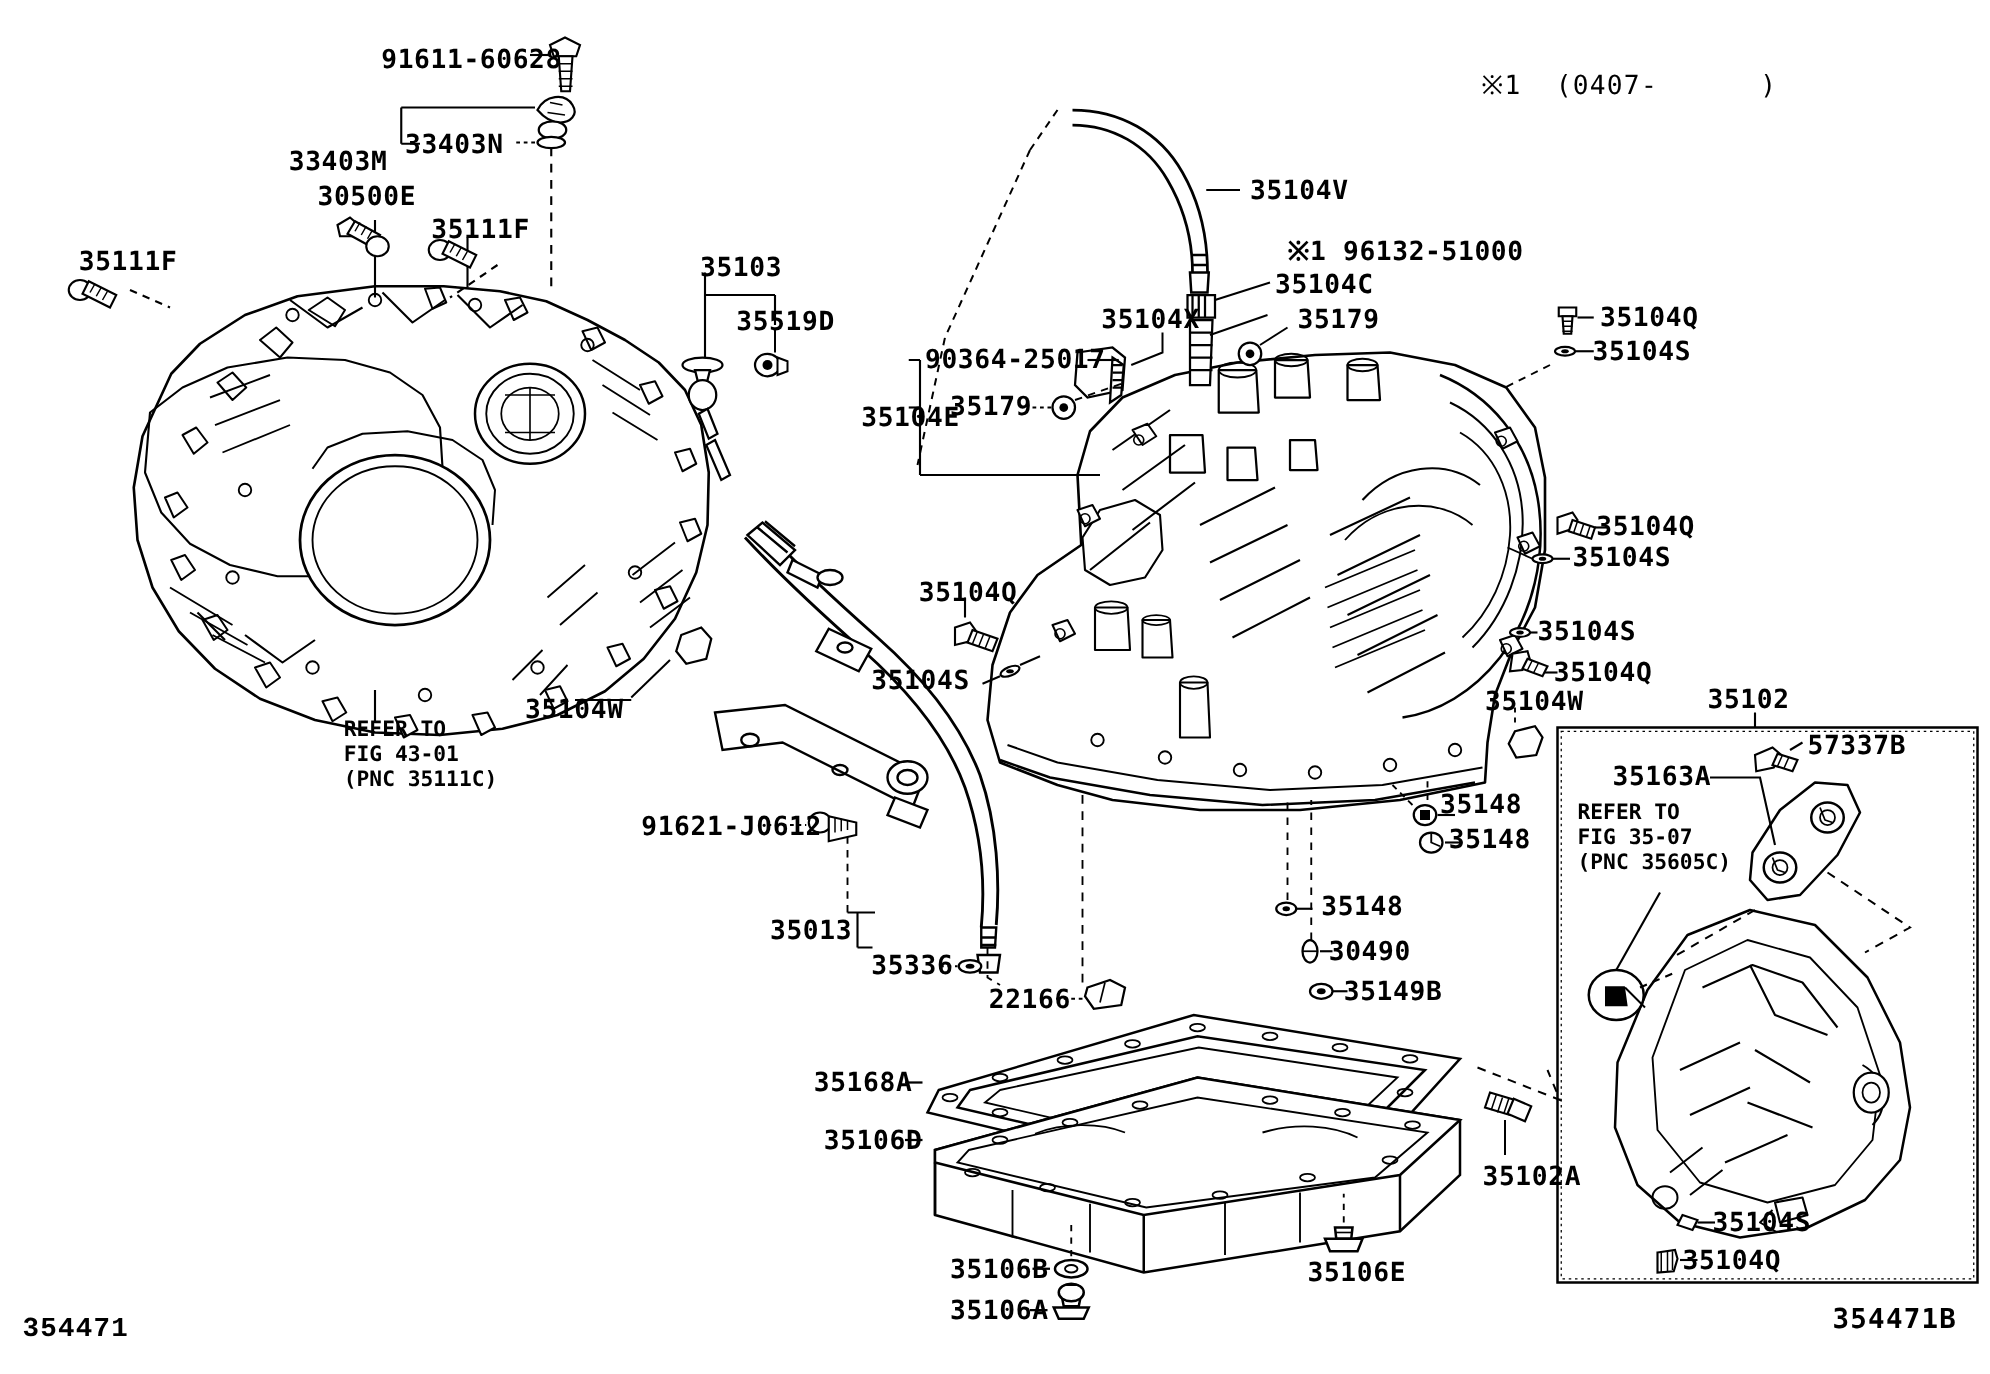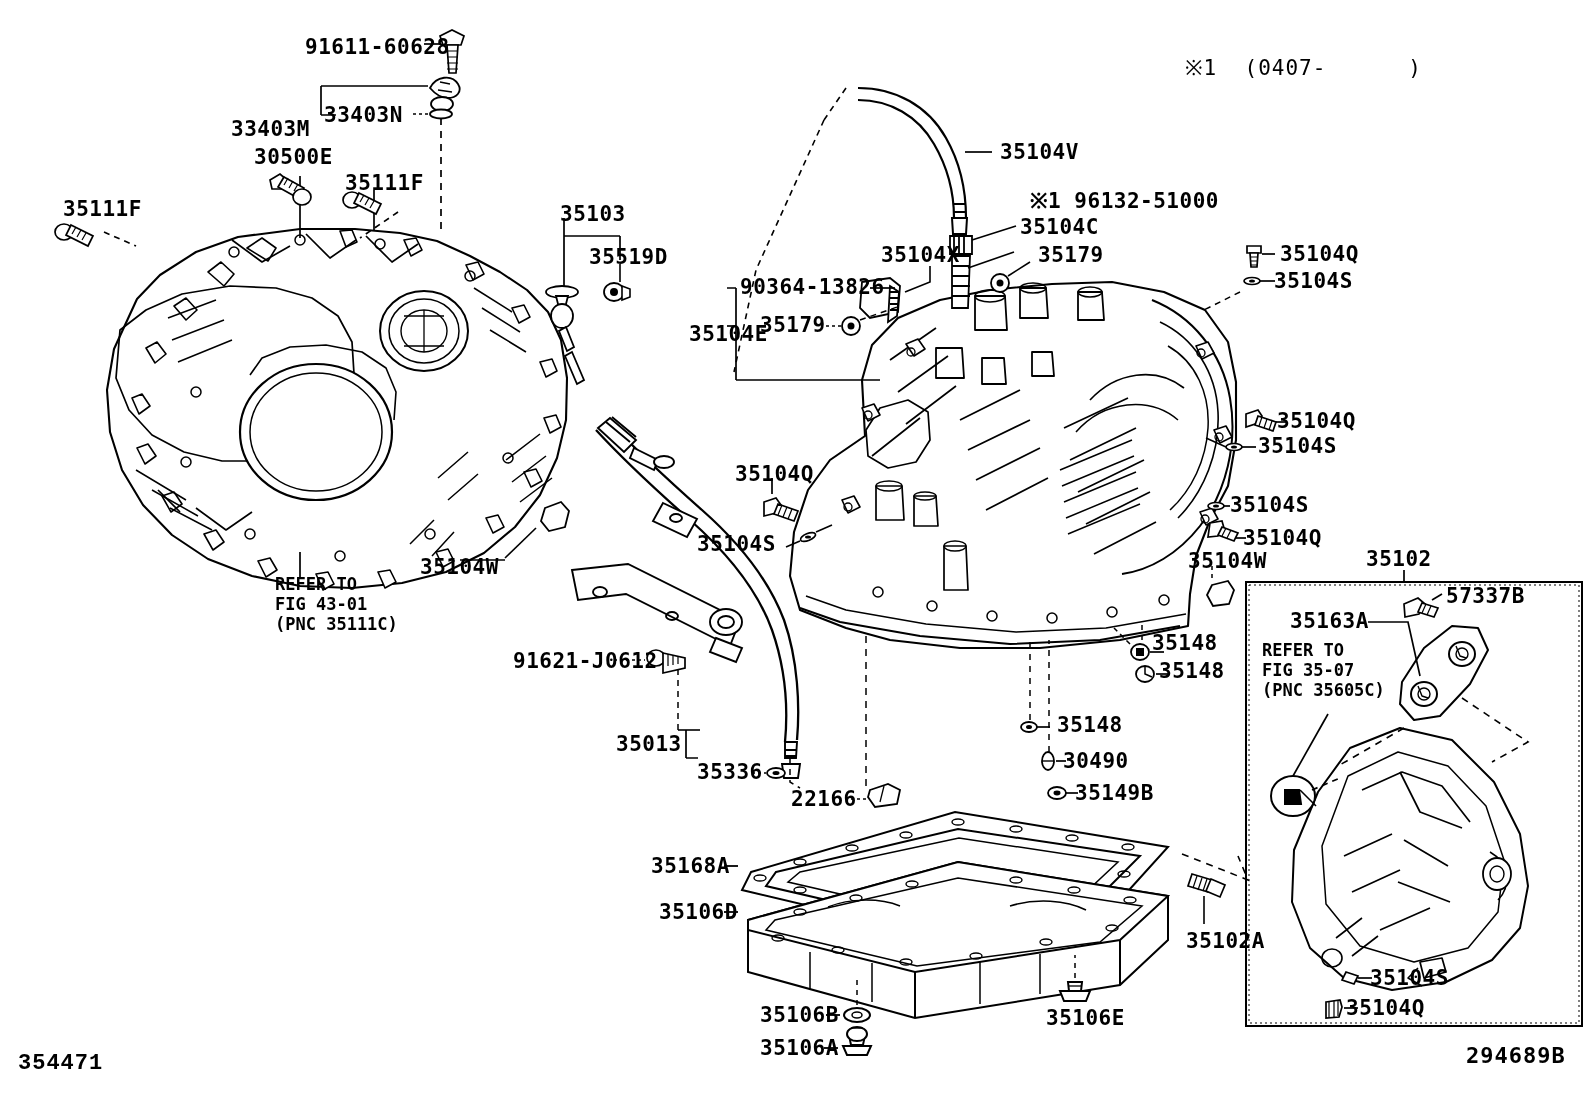--- a/index.html
+++ b/index.html
@@ -548,21 +548,21 @@
   <div class="lbl" style="left:231px;top:86px;margin-top:32px;">33403M</div>
   <div class="lbl" style="left:324px;top:104px;">33403N</div>
   <div class="lbl" style="left:254px;top:146px;">30500E</div>
   <div class="lbl" style="left:345px;top:172px;">35111F</div>
   <div class="lbl" style="left:63px;top:198px;">35111F</div>
 
   <div class="lbl" style="left:560px;top:203px;text-align:center;">35103</div>
   <div class="lbl" style="left:589px;top:246px;">35519D</div>
 
   <div class="lbl" style="left:645px;top:323px;margin-left:44px;">35104E</div>
-  <div class="lbl" style="left:740px;top:276px;">90364-13826</div>
+  <div class="lbl" style="left:740px;top:276px;">90364-25017</div>
   <div class="lbl" style="left:760px;top:314px;">35179</div>
 
   <div class="lbl refer" style="left:275px;top:574px;">REFER TO
 FIG 43-01
 (PNC 35111C)</div>
   <div class="lbl" style="left:420px;top:556px;">35104W</div>
   <div class="lbl" style="left:513px;top:650px;">91621-J0612</div>
 
   <div class="lbl" style="left:616px;top:733px;">35013</div>
   <div class="lbl" style="left:697px;top:761px;">35336</div>
@@ -602,15 +602,15 @@
   <div class="lbl" style="left:1290px;top:610px;">35163A</div>
   <div class="lbl" style="left:1446px;top:585px;">57337B</div>
   <div class="lbl refer" style="left:1262px;top:640px;">REFER TO
 FIG 35-07
 (PNC 35605C)</div>
   <div class="lbl" style="left:1186px;top:930px;">35102A</div>
   <div class="lbl" style="left:1370px;top:967px;">35104S</div>
   <div class="lbl" style="left:1346px;top:997px;">35104Q</div>
 
   <div class="lbl corner" style="left:18px;top:1052px;font-family:Liberation Mono, monospace;">354471</div>
-  <div class="lbl corner" style="left:1466px;top:1044px;">294689B</div>
+  <div class="lbl corner" style="left:1466px;top:1044px;">354471B</div>
 
 </div>
 
 </body></html>

